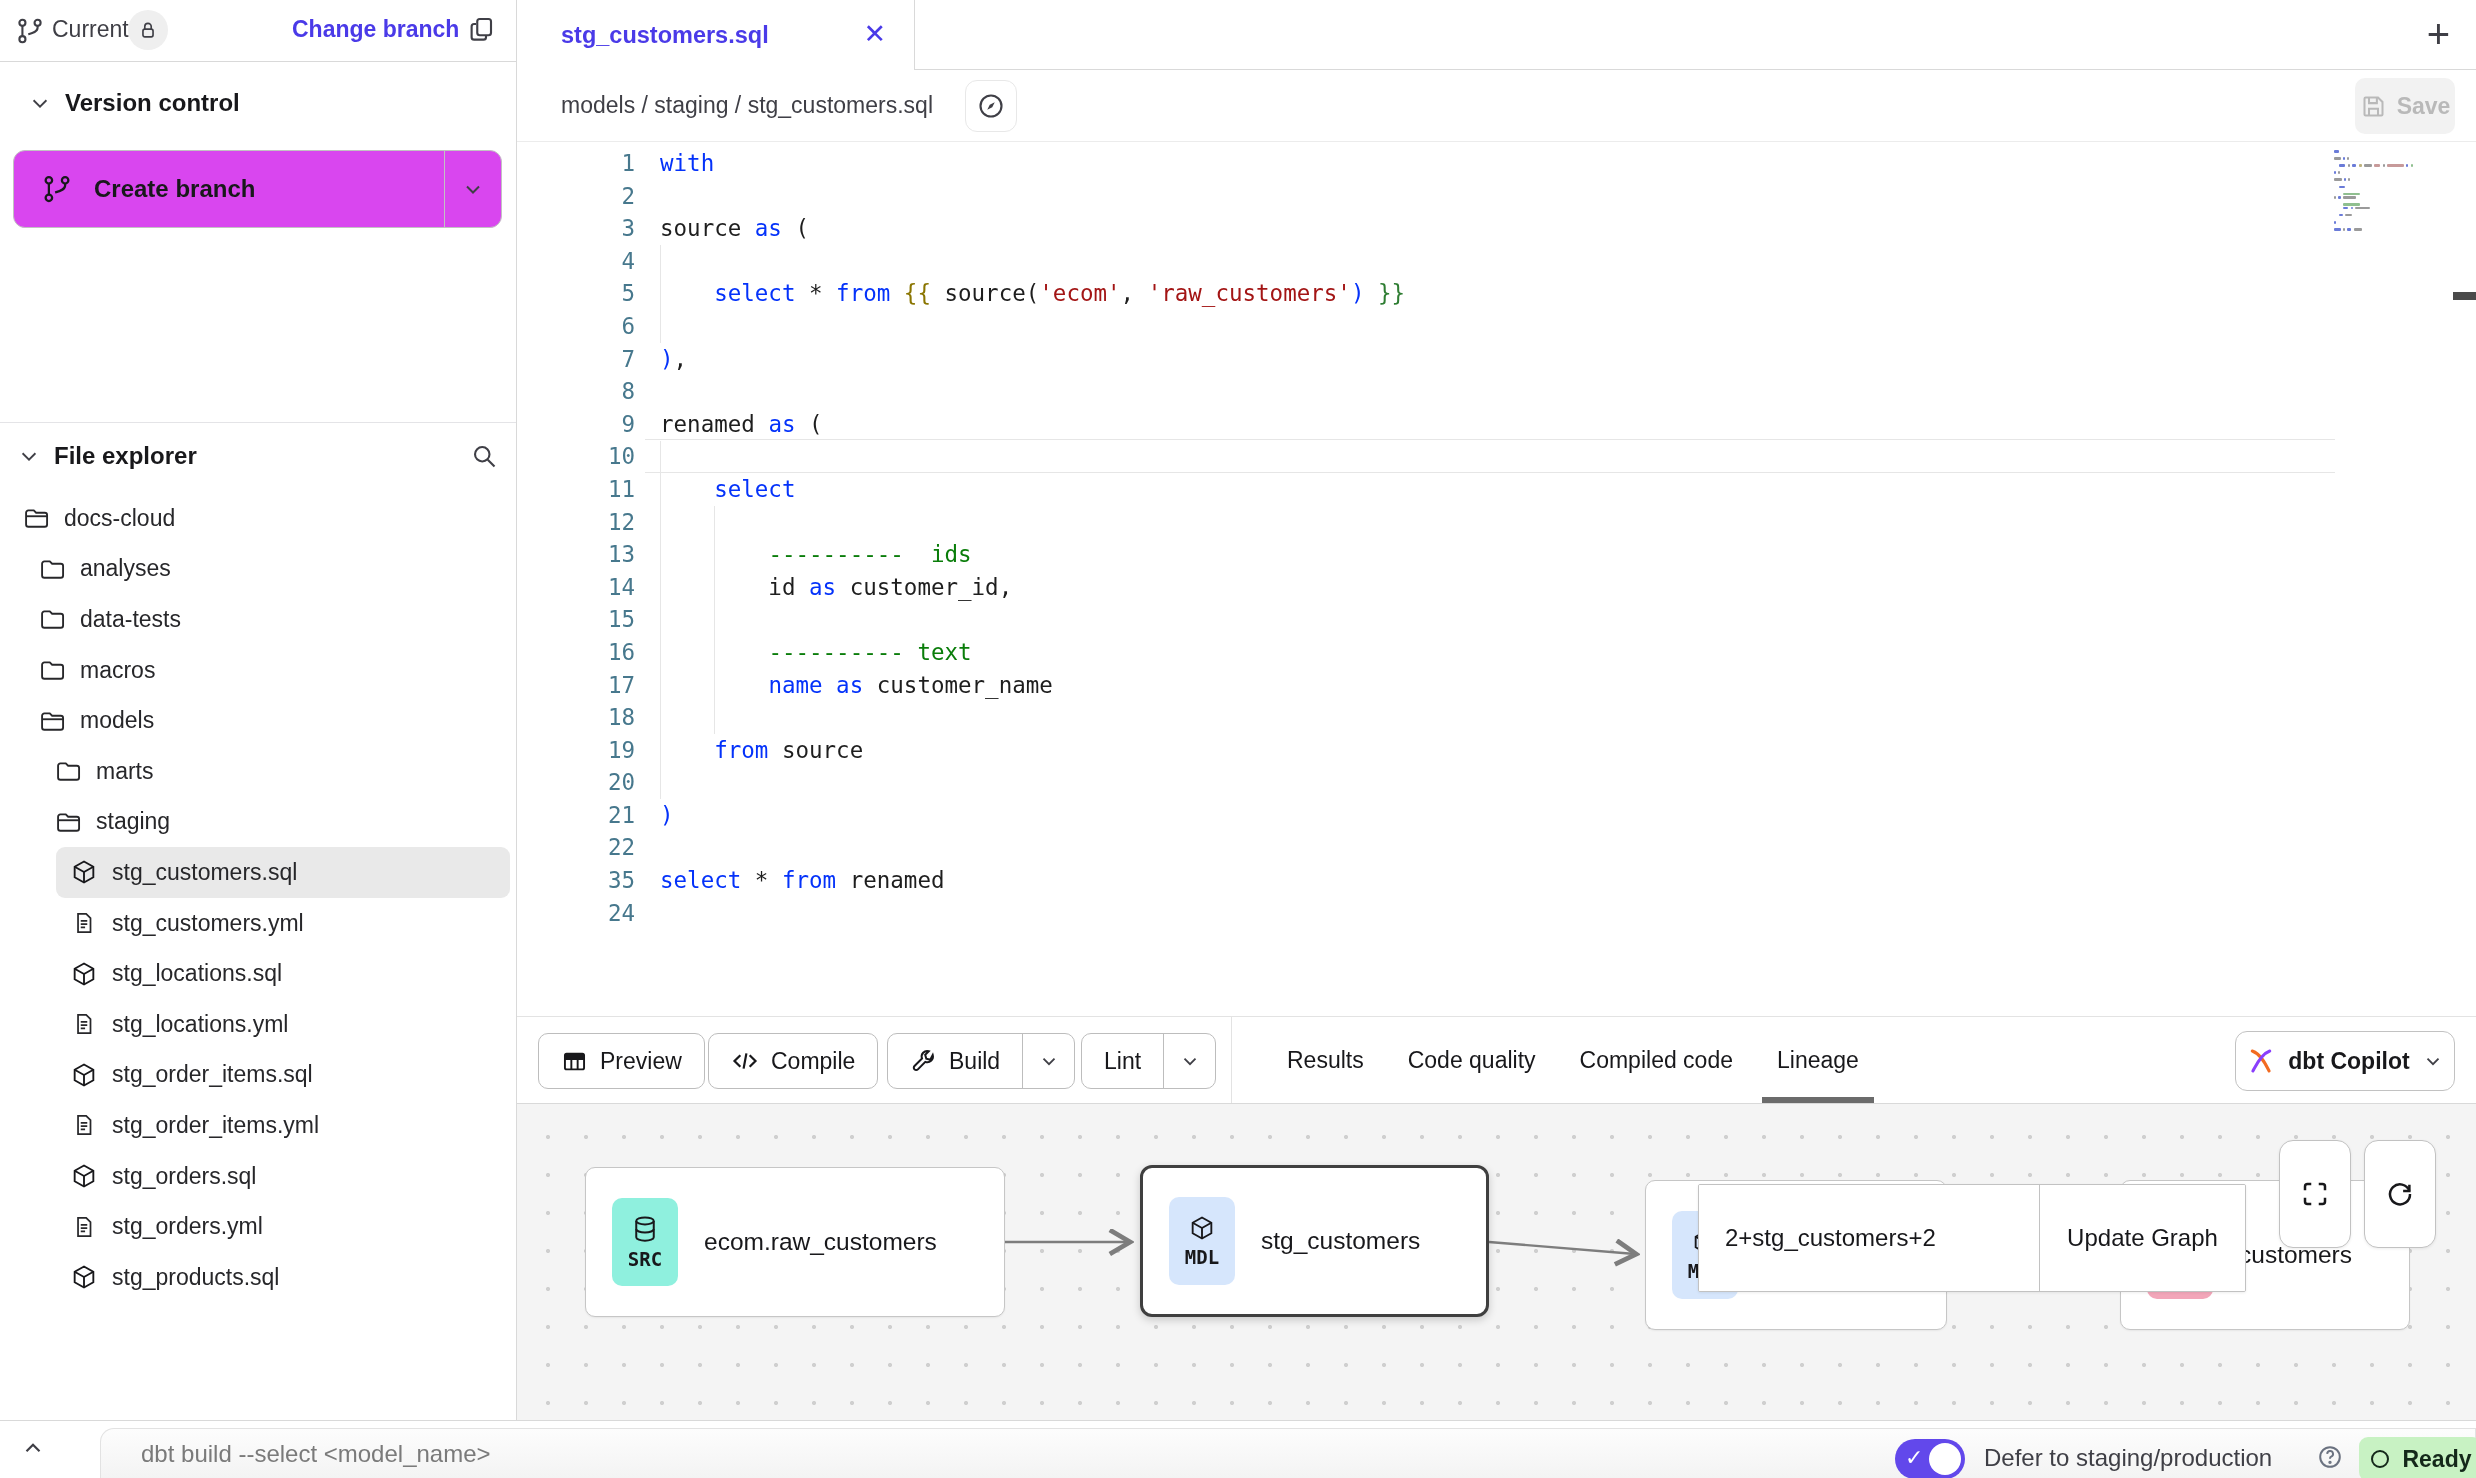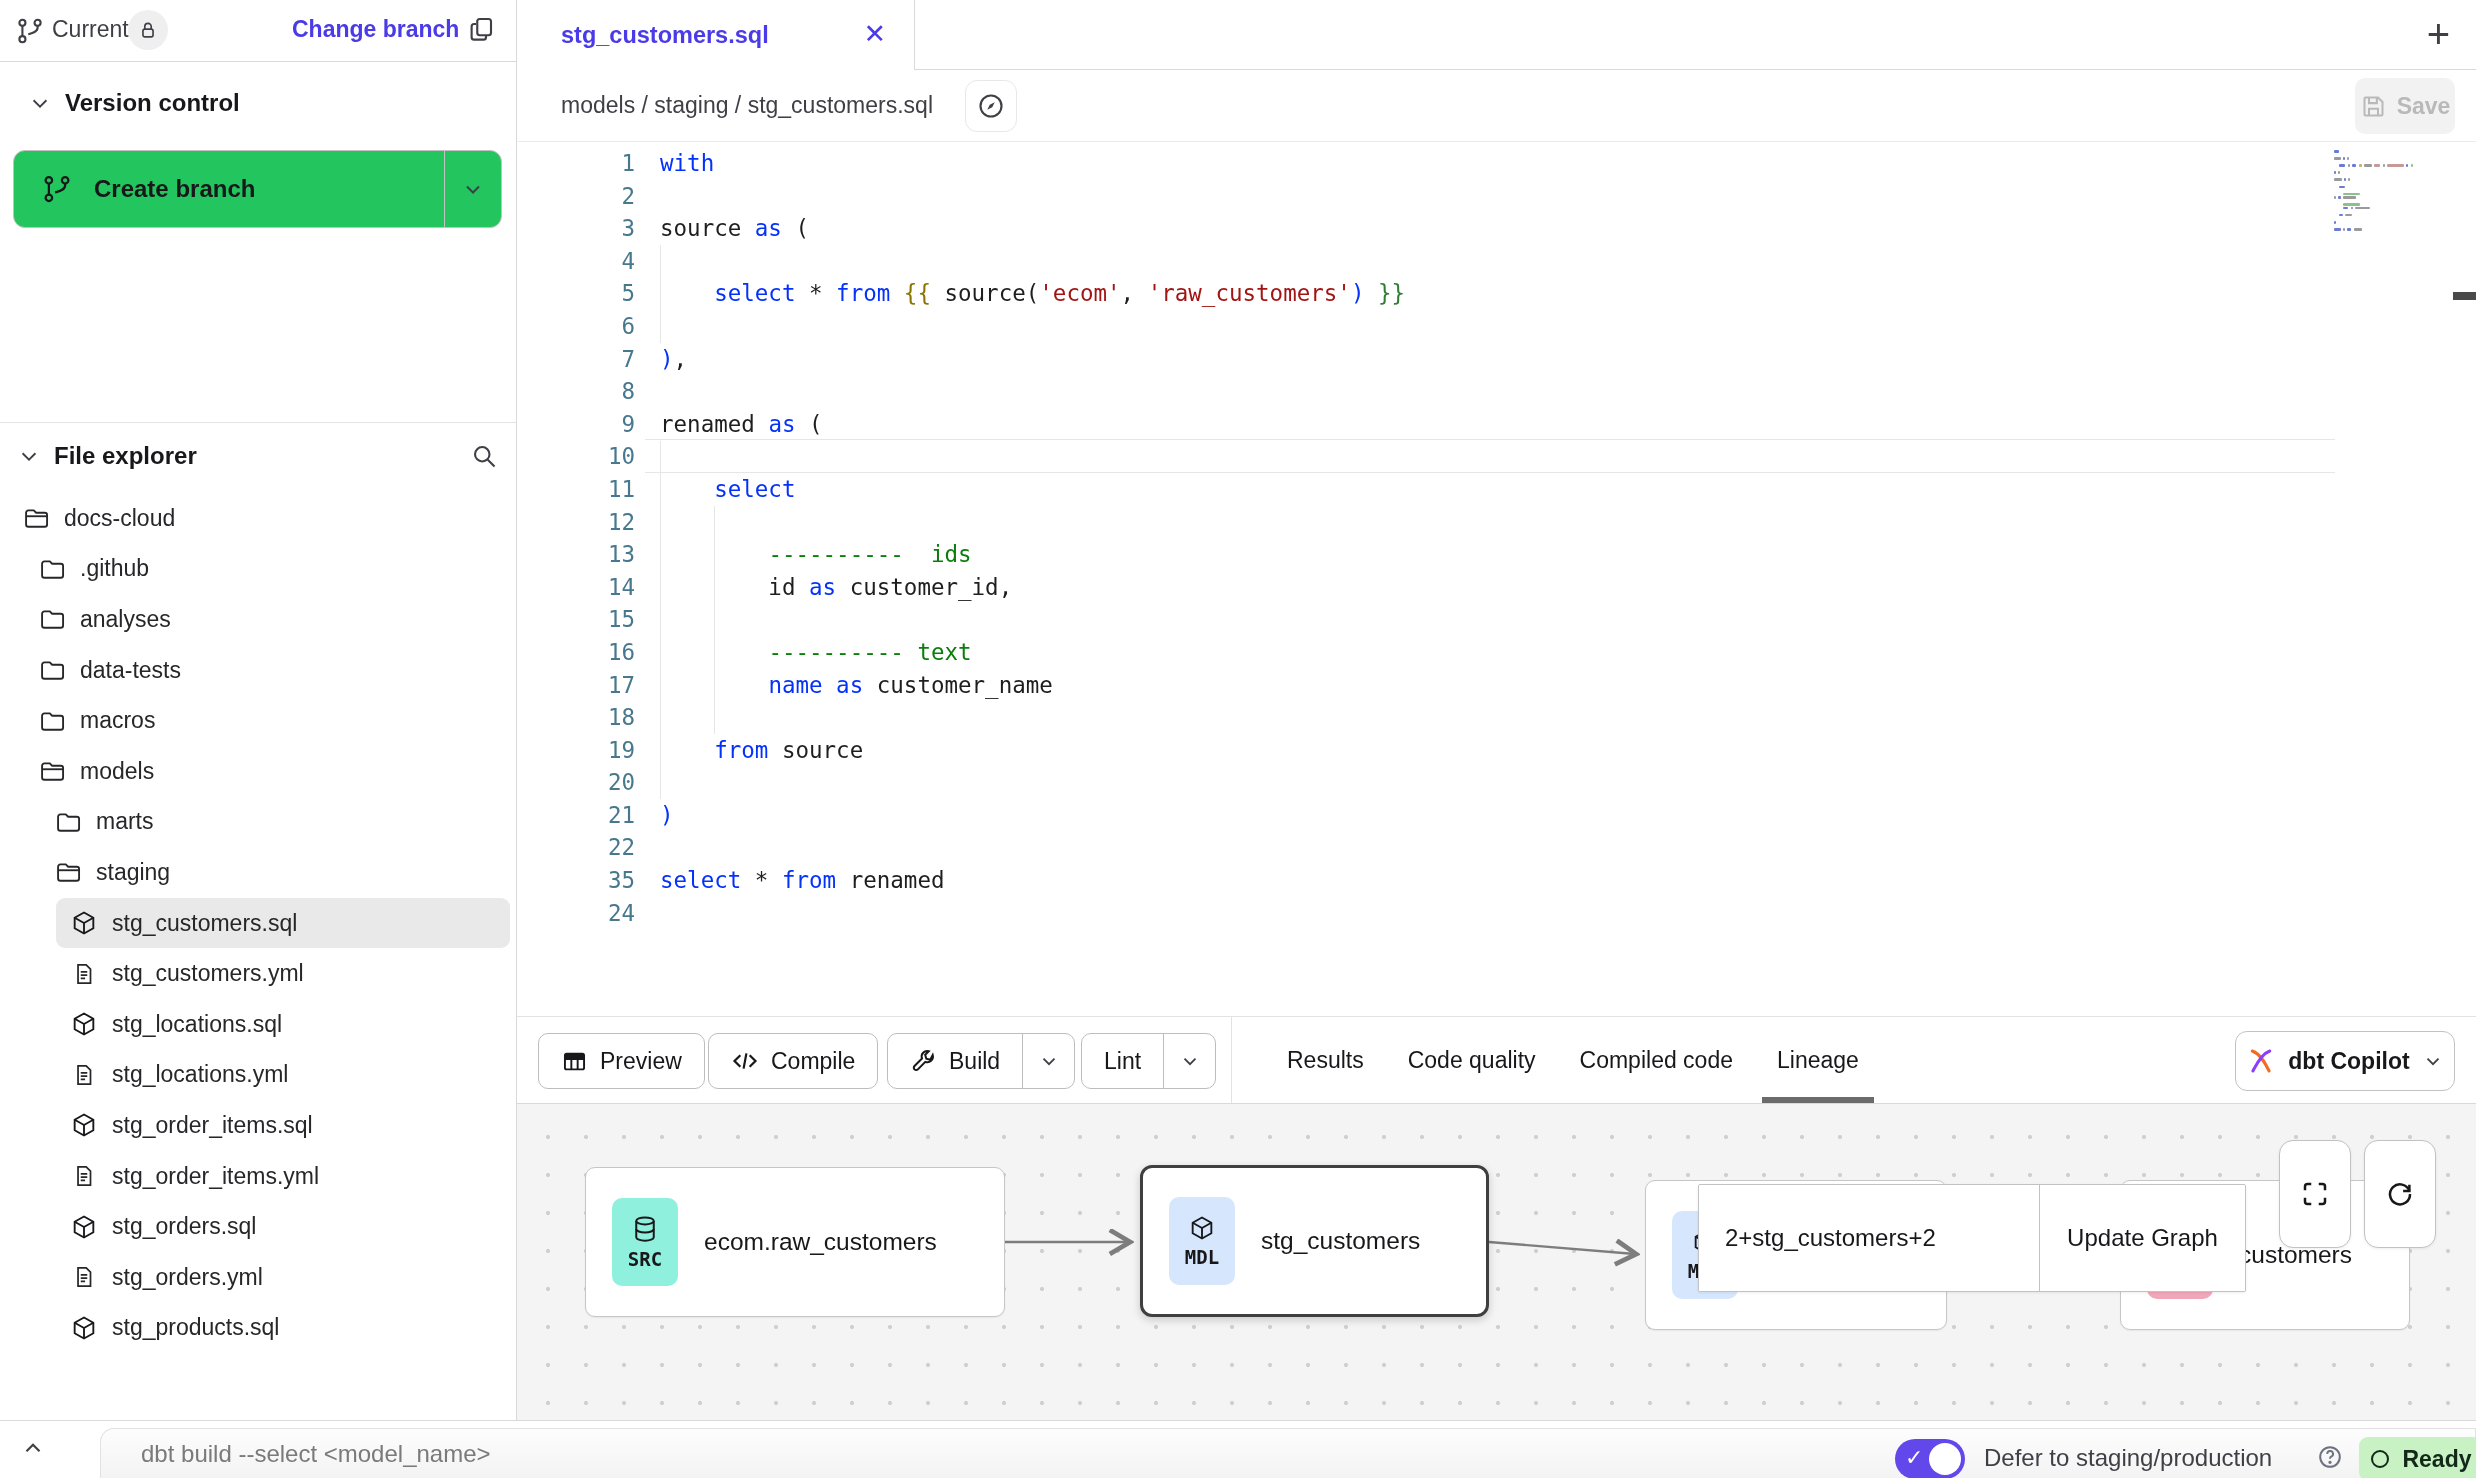--- a/index.html
+++ b/index.html
@@ -11,21 +11,21 @@
   #sidebar { position:absolute; left:0; top:0; width:517px; height:1420px; background:#fff; border-right:1px solid #d9d9d9; }
   .sb-header { position:relative; height:62px; border-bottom:1px solid #d9d9d9; }
   .sb-header .branch-ic { position:absolute; left:16px; top:17px; }
   .sb-header .cur { position:absolute; left:52px; top:16px; font-size:23px; color:#3f3f46; }
   .lock-chip { position:absolute; left:128px; top:10px; width:40px; height:40px; border-radius:50%; background:#efefef; display:flex; align-items:center; justify-content:center; }
   .chg { position:absolute; left:292px; top:16px; font-size:23px; font-weight:600; color:var(--accent); cursor:pointer; }
   .copy-ic { position:absolute; left:466px; top:14px; }
 
   .vc-title { position:absolute; left:0; top:78px; height:50px; display:flex; align-items:center; gap:14px; padding-left:29px; }
   .sec-title { font-size:24px; font-weight:700; color:#18181b; }
-  .create-branch { position:absolute; left:13px; top:150px; width:489px; height:78px; border:1.5px solid #c2c2c2; border-radius:12px; background:#22c55e; display:flex; align-items:center; cursor:pointer; }
+  .create-branch { position:absolute; left:13px; top:150px; width:489px; height:78px; border:1.5px solid #c2c2c2; border-radius:12px; background:#d946ef; display:flex; align-items:center; cursor:pointer; }
   .create-branch .cb-main { flex:1; display:flex; align-items:center; gap:22px; padding-left:28px; font-size:24px; font-weight:600; color:#18181b; }
   .create-branch .cb-split { width:57px; height:100%; border-left:1px solid #c2c2c2; display:flex; align-items:center; justify-content:center; }
 
   .sb-divider { position:absolute; left:0; top:422px; width:100%; height:1px; background:#e4e4e7; }
   .fe-header { position:absolute; left:0; top:432px; width:100%; height:48px; display:flex; align-items:center; gap:14px; padding:0 18px; }
   .fe-header .grow { flex:1; }
 
   #file-tree { position:absolute; left:0; top:493px; width:100%; }
   .trow { height:50.6px; display:flex; align-items:center; gap:14px; font-size:23px; color:#27272a; cursor:pointer; }
   .trow .fi { width:28px; display:flex; align-items:center; justify-content:center; flex:0 0 28px; }
@@ -181,28 +181,20 @@
 
     <div id="file-tree">
         <div class="trow" style="padding-left: 22px;">
           <span class="fi">
             <svg width="28" height="28" viewBox="0 0 24 24" fill="none" stroke="#27272a" stroke-width="1.6">
               <path d="M3.5 7.5c0-1.1.9-2 2-2h4.6l2 2h7.4c1.1 0 2 .9 2 2v8c0 1.1-.9 2-2 2h-14c-1.1 0-2-.9-2-2z"></path>
               <path d="M3.5 10.5h18"></path>
             </svg>
           </span>
           <span>docs-cloud</span>
-        </div>
-        <div class="trow" style="padding-left: 38px;">
-          <span class="fi">
-            <svg width="28" height="28" viewBox="0 0 24 24" fill="none" stroke="#27272a" stroke-width="1.6">
-              <path d="M3.5 7.5c0-1.1.9-2 2-2h4.6l2 2h7.4c1.1 0 2 .9 2 2v8c0 1.1-.9 2-2 2h-14c-1.1 0-2-.9-2-2z"></path>
-            </svg>
-          </span>
-          <span>.github</span>
         </div>
         <div class="trow" style="padding-left: 38px;">
           <span class="fi">
             <svg width="28" height="28" viewBox="0 0 24 24" fill="none" stroke="#27272a" stroke-width="1.6">
               <path d="M3.5 7.5c0-1.1.9-2 2-2h4.6l2 2h7.4c1.1 0 2 .9 2 2v8c0 1.1-.9 2-2 2h-14c-1.1 0-2-.9-2-2z"></path>
             </svg>
           </span>
           <span>analyses</span>
         </div>
         <div class="trow" style="padding-left: 38px;">

